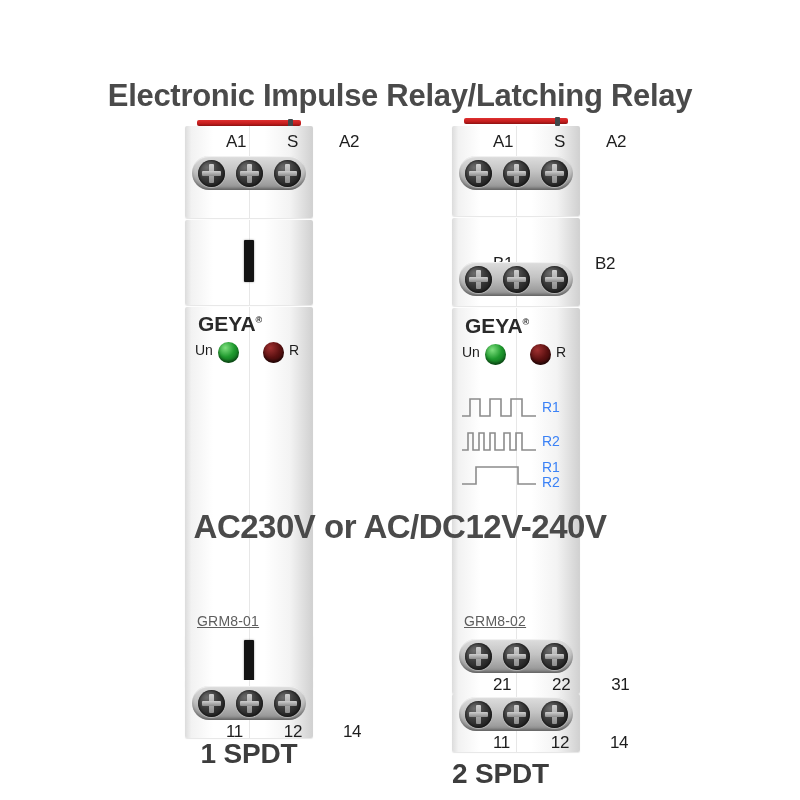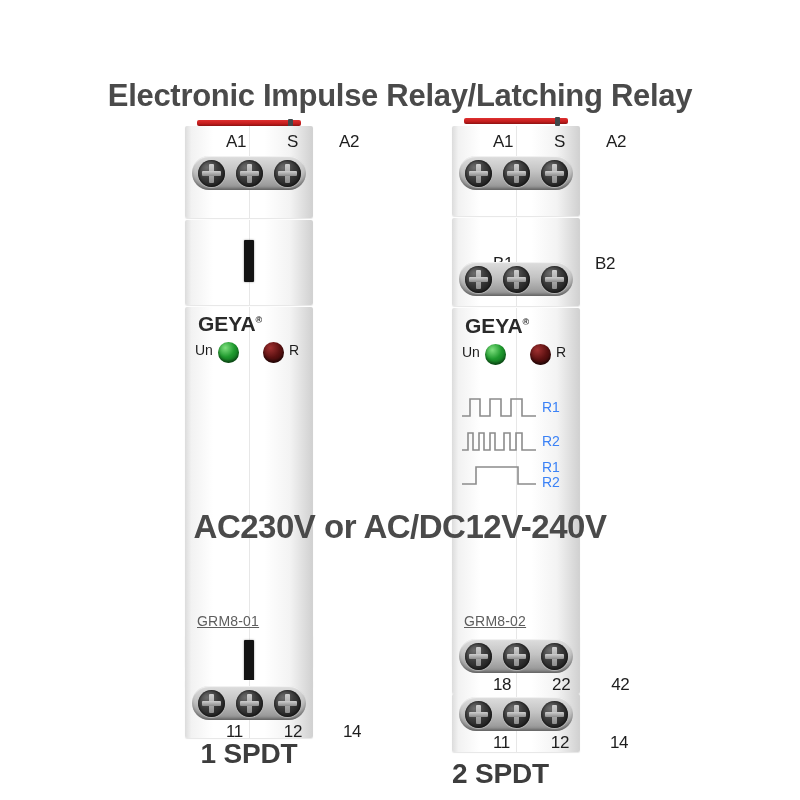--- a/index.html
+++ b/index.html
@@ -389,23 +389,23 @@
 
   <div class="block seam" style="top:518px; height:58px;"></div>
 
   <div class="terminal-group" style="top:521px;">
     <div class="screw-strip" style="top:0;">
       <div class="screw"></div>
       <div class="screw"></div>
       <div class="screw"></div>
     </div>
     <div class="terminal-labels" style="top:36px;">
-      <span>18</span>
+      <span>21</span>
       <span>22</span>
-      <span>42</span>
+      <span>31</span>
     </div>
   </div>
 
   <div class="block seam" style="top:576px; height:58px;"></div>
 
   <div class="terminal-group" style="top:579px;">
     <div class="screw-strip" style="top:0;">
       <div class="screw"></div>
       <div class="screw"></div>
       <div class="screw"></div>

